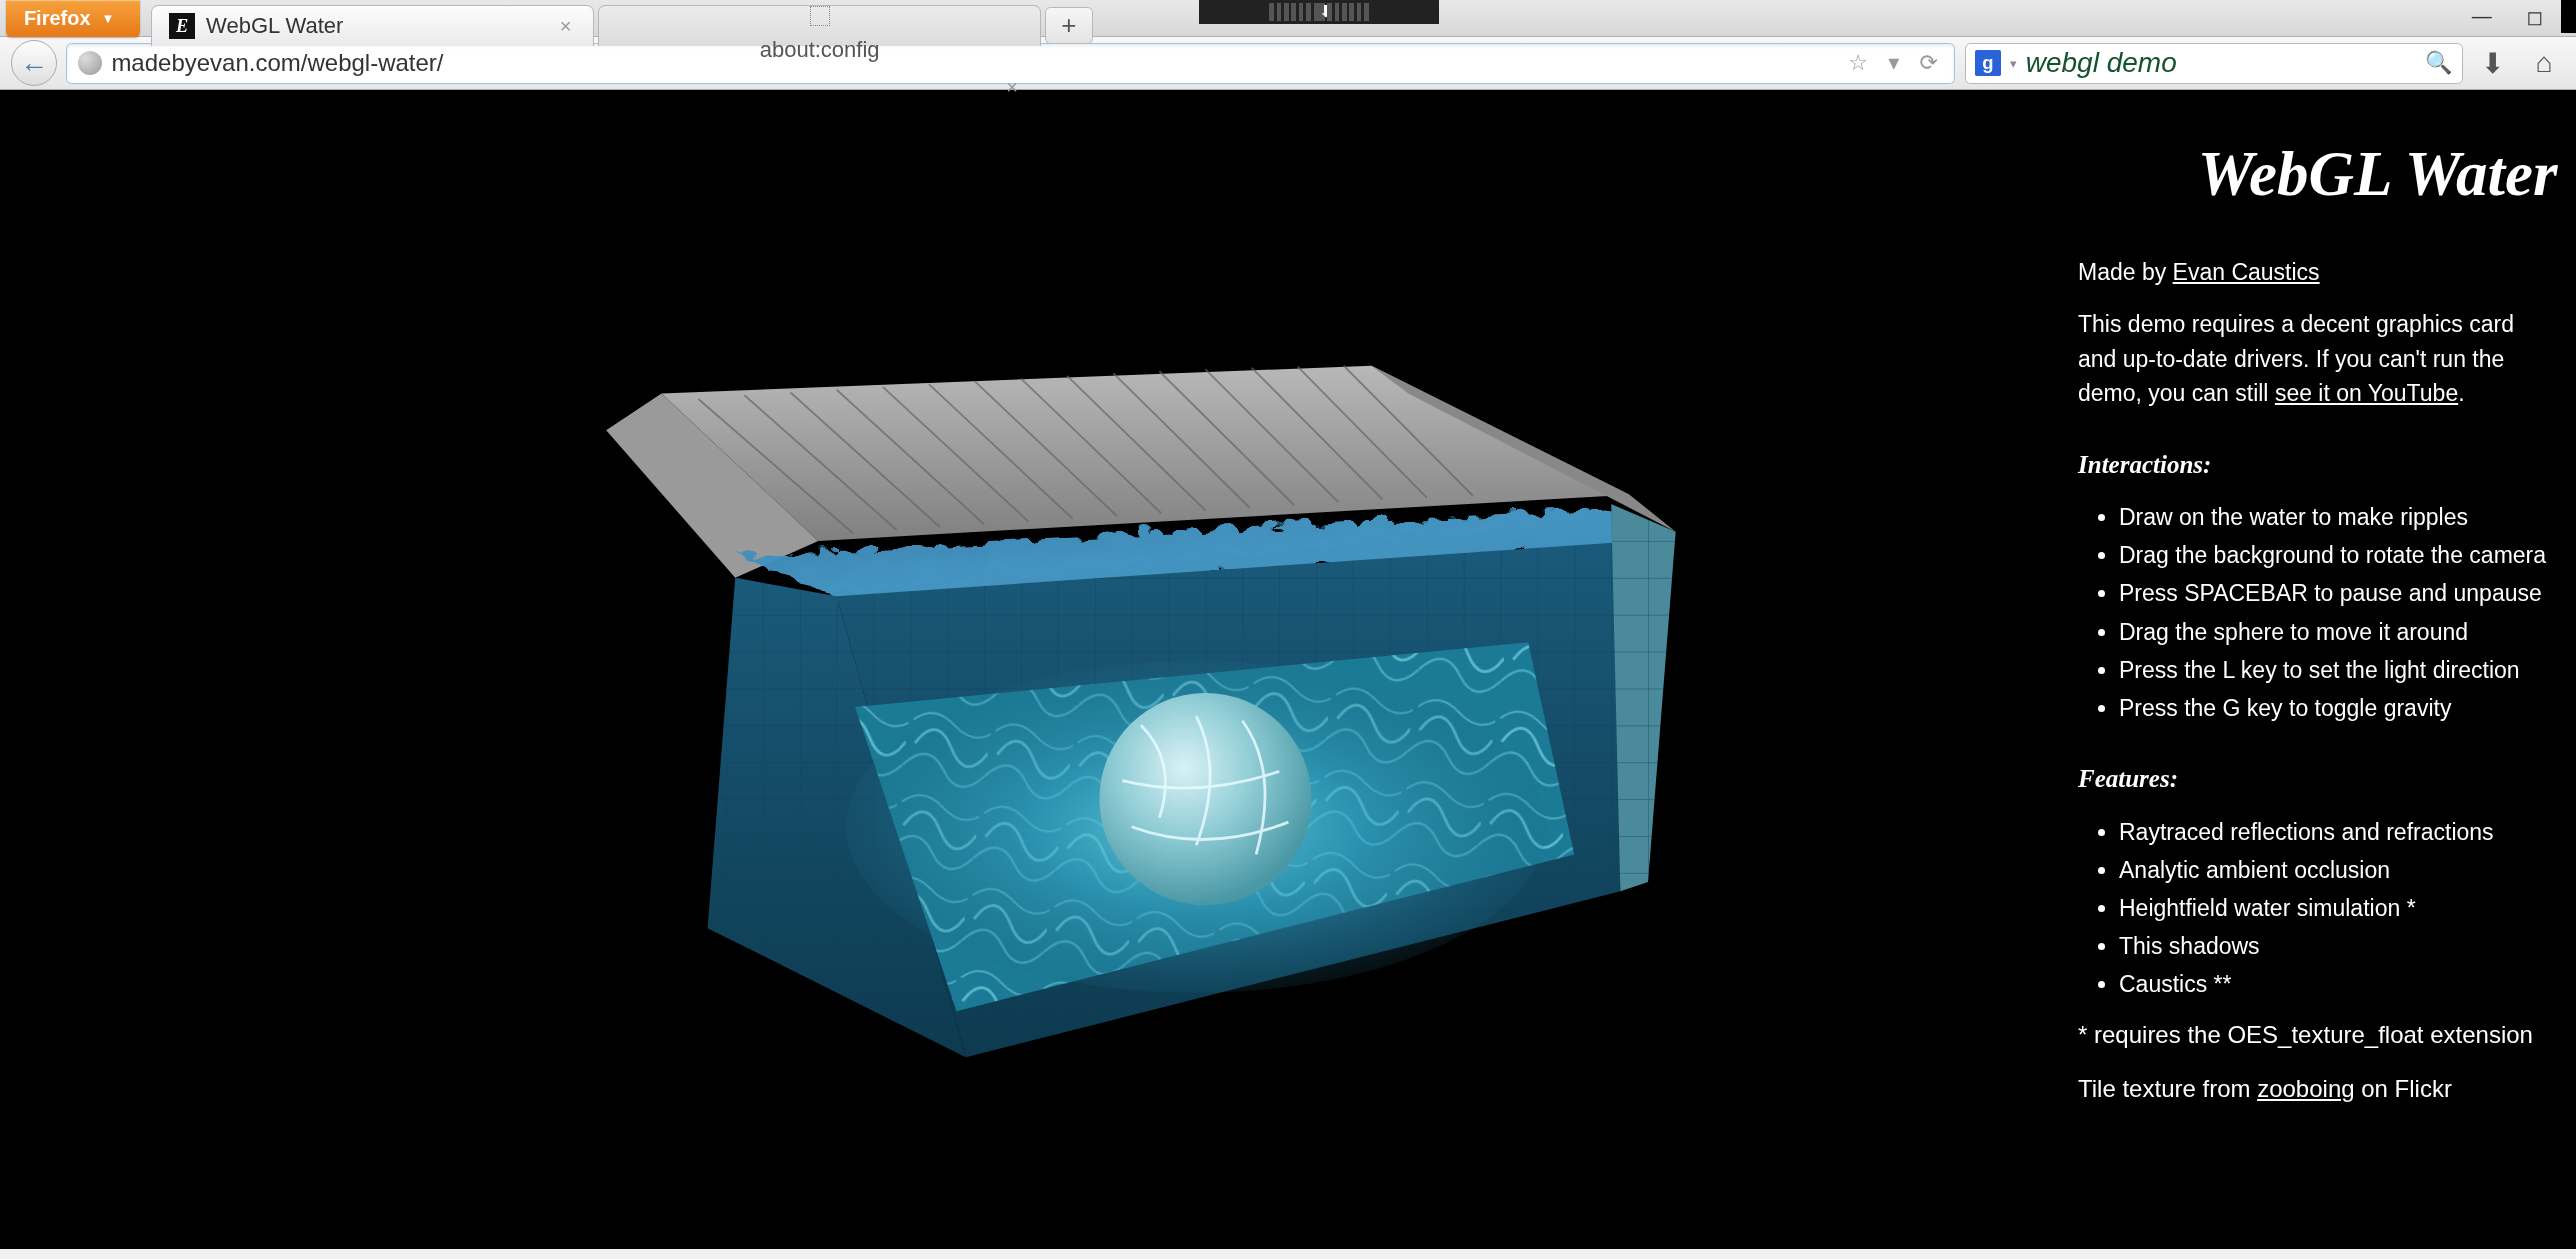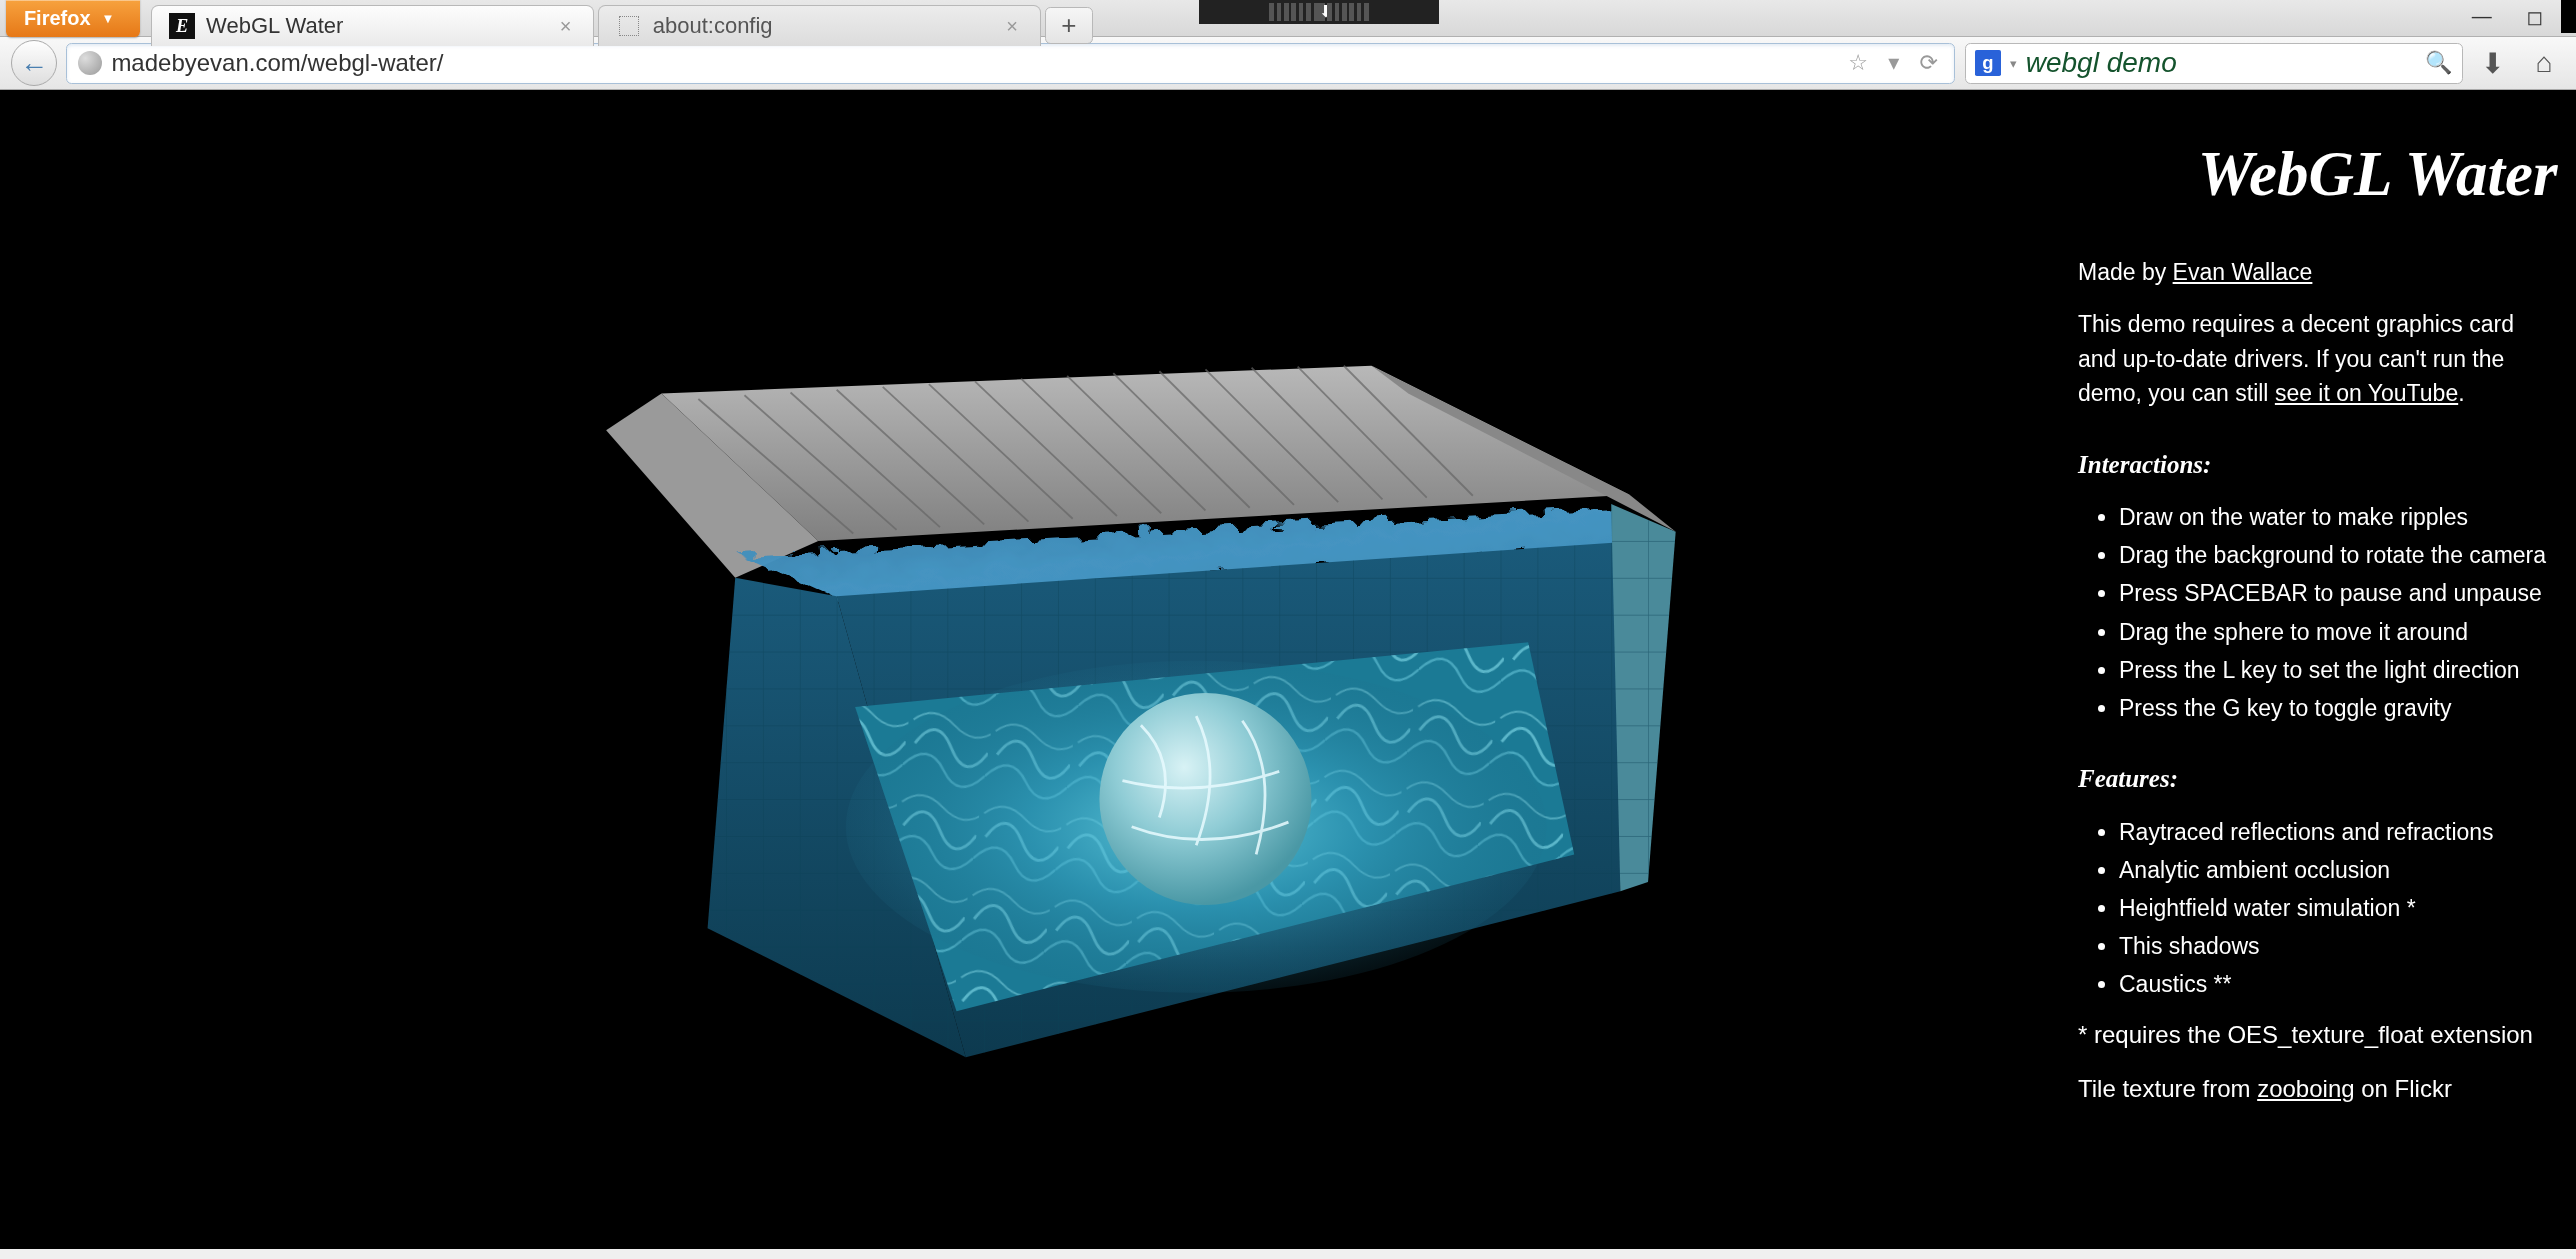--- a/index.html
+++ b/index.html
@@ -54,21 +54,21 @@
       min-width: 443px;
       display: flex;
       align-items: center;
       padding: 0 16.6px;
       gap: 11px;
       font-size: 22px;
       color: #333;
       margin-right: 3.7px;
       position: relative;
     }
-    .tab.inactive { background: linear-gradient(to bottom, #ececec, #dcdcdc); color: #555; }
+    .tab.inactive { background: linear-gradient(to bottom, #ececec, #dcdcdc); color: #555; flex-direction: column; }
     .tab .favicon {
       width: 26px; height: 26px;
       display: flex; align-items: center; justify-content: center;
       font-weight: bold;
     }
     .favicon-e {
       background: #111; color: #fff; font-family: Georgia, serif; font-style: italic;
       font-size: 18.4px; width: 24px; height: 24px; display:flex;align-items:center;justify-content:center;
     }
     .favicon-dotted {
@@ -377,21 +377,21 @@
       </g>
 
       <polygon points="1320,320 1390,350 1360,730 1330,740" fill="#4a8a9a"></polygon>
       <polygon points="1320,320 1390,350 1360,730 1330,740" fill="url(#tileLines)"></polygon>
     </svg>
   </div>
 
   <div class="info-panel">
     <h1>WebGL Water</h1>
     <p>
-      <span>Made by </span><a href="#">Evan Wallace</a>
+      <span>Made by </span><a href="#">Evan Caustics</a>
     </p>
     <p>
       <span>This demo requires a decent graphics card and up-to-date drivers. If you can't run the demo, you can still </span><a href="#">see it on YouTube</a><span>.</span>
     </p>
     <h2>Interactions:</h2>
     <ul>
       <li>Draw on the water to make ripples</li>
       <li>Drag the background to rotate the camera</li>
       <li>Press SPACEBAR to pause and unpause</li>
       <li>Drag the sphere to move it around</li>

